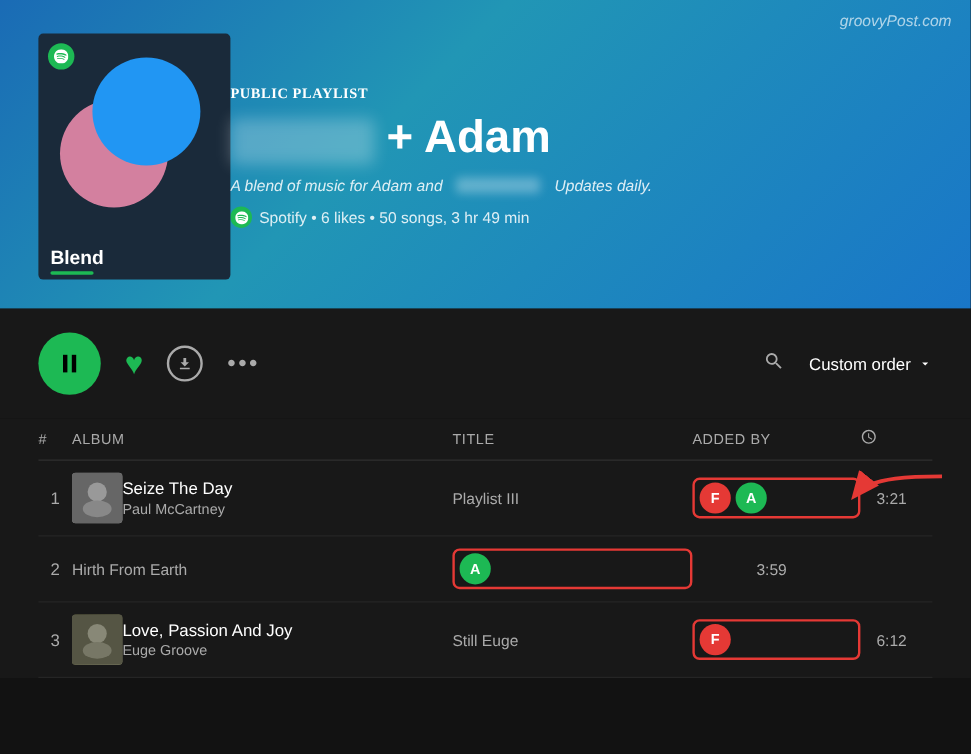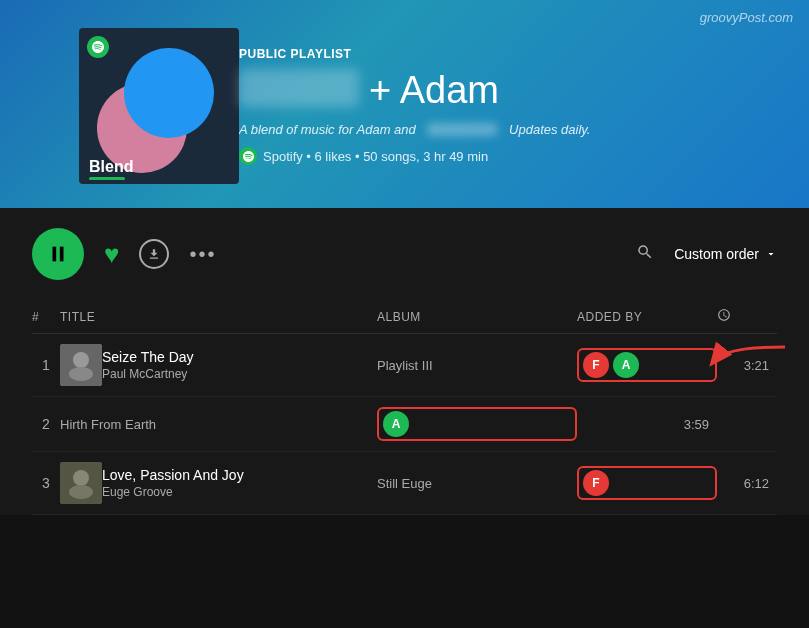--- a/index.html
+++ b/index.html
@@ -25,27 +25,26 @@
       position: absolute;
       top: 10px;
       right: 16px;
       font-size: 13px;
       color: rgba(255,255,255,0.65);
       font-style: italic;
     }
 
     .album-art {
       width: 160px;
-      height: 156px;
+      height: 205px;
       background: #1a2a3a;
       border-radius: 4px;
       flex-shrink: 0;
       position: relative;
       overflow: hidden;
-      margin-left: 47px;
     }
 
     .album-art-inner {
       width: 100%;
       height: 100%;
       position: relative;
     }
 
     .circle-blue {
       width: 90px;
@@ -104,29 +103,30 @@
       flex: 1;
     }
 
     .playlist-type {
       font-size: 12px;
       font-weight: 600;
       color: #fff;
       margin-bottom: 8px;
       text-transform: uppercase;
       letter-spacing: 0.5px;
+      font-family: Liberation Serif, serif;
     }
 
     .playlist-title {
       font-size: 38px;
-      font-weight: 400;
+      font-weight: 700;
       color: #fff;
       margin-bottom: 10px;
       display: flex;
-      align-items: flex-start;
+      align-items: flex-end;
       gap: 10px;
     }
 
     .blurred-name {
       display: inline-block;
       width: 120px;
       height: 38px;
       background: rgba(255,255,255,0.25);
       border-radius: 4px;
       filter: blur(6px);
@@ -331,21 +331,21 @@
       color: #fff;
       flex-shrink: 0;
     }
 
     .avatar-f { background: #e53935; }
     .avatar-a { background: #1DB954; }
 
     .track-duration {
       font-size: 13px;
       color: #aaa;
-      text-align: right;
+      text-align: center;
       padding-right: 8px;
     }
 
     
     .added-by-highlight {
       border: 2px solid #e53935;
       border-radius: 6px;
       padding: 2px 4px;
     }
 
@@ -424,22 +424,22 @@
     <span>Custom order</span>
     <svg width="12" height="12" viewBox="0 0 24 24" fill="#fff">
       <path d="M7 10l5 5 5-5z"></path>
     </svg>
   </div>
 </div>
 
 <div class="track-list">
   <div class="track-header">
     <span>#</span>
+    <span>Album</span>
     <span>Title</span>
-    <span>Album</span>
     <span>Added by</span>
     <span class="clock-icon">
       <svg width="14" height="14" viewBox="0 0 24 24" fill="#aaa">
         <path d="M11.99 2C6.47 2 2 6.48 2 12s4.47 10 9.99 10C17.52 22 22 17.52 22 12S17.52 2 11.99 2zm.01 18c-4.42 0-8-3.58-8-8s3.58-8 8-8 8 3.58 8 8-3.58 8-8 8zm.5-13H11v6l5.25 3.15.75-1.23-4.5-2.67V7z"></path>
       </svg>
     </span>
   </div>
 
   <div class="track-row">
     <span class="track-number">1</span>

